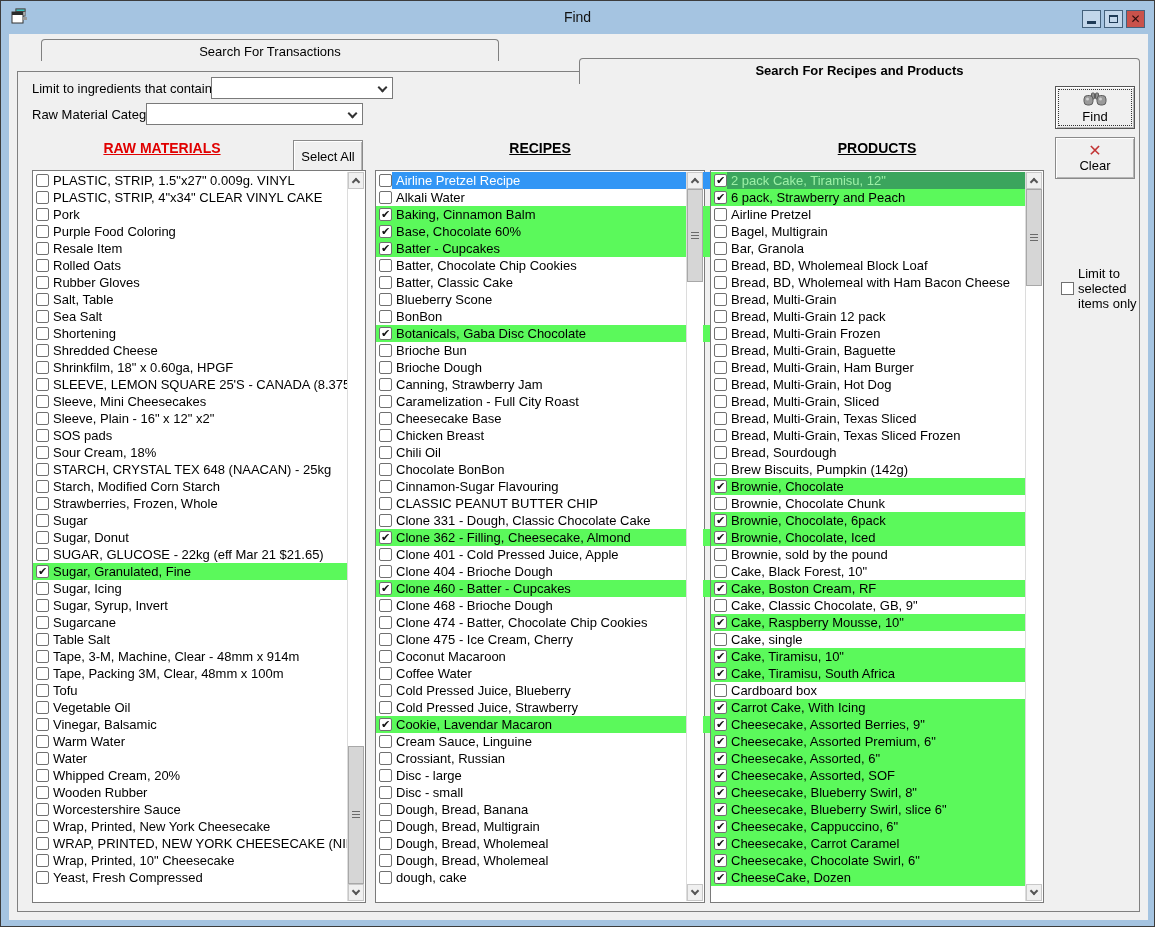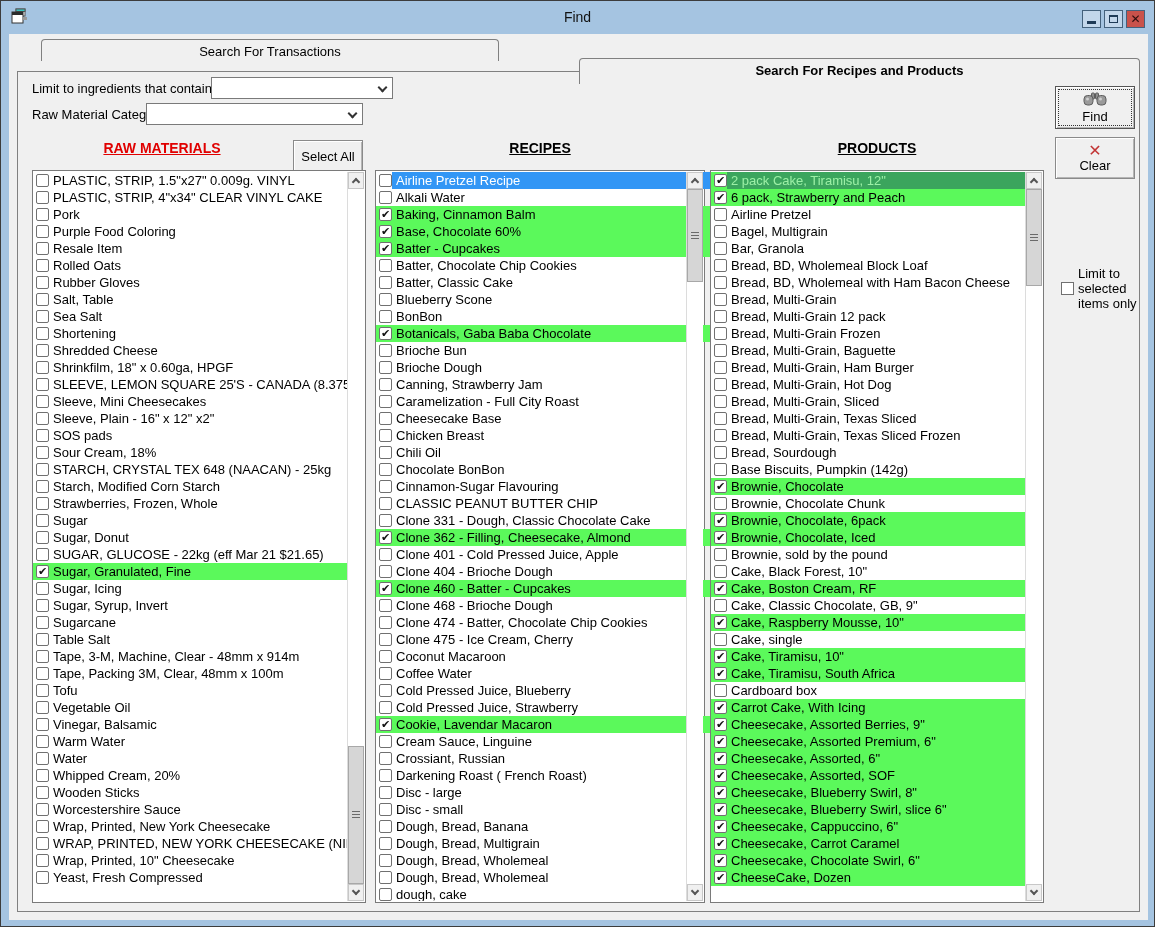--- a/index.html
+++ b/index.html
@@ -277,21 +277,21 @@
             <div class="row">
               <span class="cb"></span>
               <span class="lbl">Water</span>
             </div>
             <div class="row">
               <span class="cb"></span>
               <span class="lbl">Whipped Cream, 20%</span>
             </div>
             <div class="row">
               <span class="cb"></span>
-              <span class="lbl">Wooden Sticks</span>
+              <span class="lbl">Wooden Rubber</span>
             </div>
             <div class="row">
               <span class="cb"></span>
               <span class="lbl">Worcestershire Sauce</span>
             </div>
             <div class="row">
               <span class="cb"></span>
               <span class="lbl">Wrap, Printed,  New York Cheesecake</span>
             </div>
             <div class="row">
@@ -353,21 +353,21 @@
             <div class="row">
               <span class="cb"></span>
               <span class="lbl">Blueberry Scone</span>
             </div>
             <div class="row">
               <span class="cb"></span>
               <span class="lbl">BonBon</span>
             </div>
             <div class="row green">
               <span class="cb">✔</span>
-              <span class="lbl">Botanicals, Gaba Baba Chocolate</span>
+              <span class="lbl">Botanicals, Gaba Disc Chocolate</span>
             </div>
             <div class="row">
               <span class="cb"></span>
               <span class="lbl">Brioche Bun</span>
             </div>
             <div class="row">
               <span class="cb"></span>
               <span class="lbl">Brioche Dough</span>
             </div>
             <div class="row">
@@ -454,24 +454,20 @@
               <span class="cb">✔</span>
               <span class="lbl">Cookie, Lavendar Macaron</span>
             </div>
             <div class="row">
               <span class="cb"></span>
               <span class="lbl">Cream Sauce, Linguine</span>
             </div>
             <div class="row">
               <span class="cb"></span>
               <span class="lbl">Crossiant, Russian</span>
-            </div>
-            <div class="row">
-              <span class="cb"></span>
-              <span class="lbl">Darkening Roast ( French Roast)</span>
             </div>
             <div class="row">
               <span class="cb"></span>
               <span class="lbl">Disc - large</span>
             </div>
             <div class="row">
               <span class="cb"></span>
               <span class="lbl">Disc - small</span>
             </div>
             <div class="row">
@@ -573,21 +569,21 @@
             <div class="row">
               <span class="cb"></span>
               <span class="lbl">Bread, Multi-Grain, Texas Sliced Frozen</span>
             </div>
             <div class="row">
               <span class="cb"></span>
               <span class="lbl">Bread, Sourdough</span>
             </div>
             <div class="row">
               <span class="cb"></span>
-              <span class="lbl">Base Biscuits, Pumpkin (142g)</span>
+              <span class="lbl">Brew Biscuits, Pumpkin (142g)</span>
             </div>
             <div class="row green">
               <span class="cb">✔</span>
               <span class="lbl">Brownie, Chocolate</span>
             </div>
             <div class="row">
               <span class="cb"></span>
               <span class="lbl">Brownie, Chocolate Chunk</span>
             </div>
             <div class="row green">

